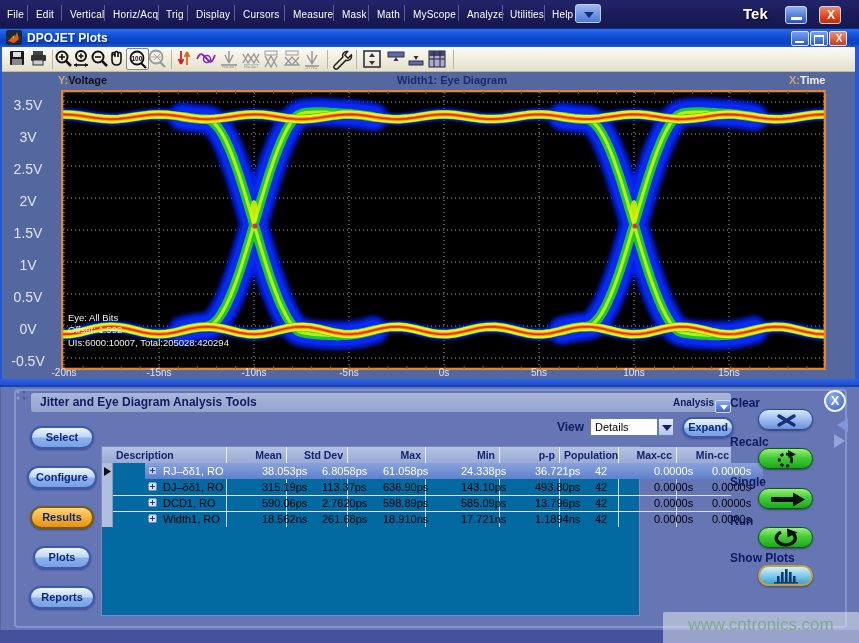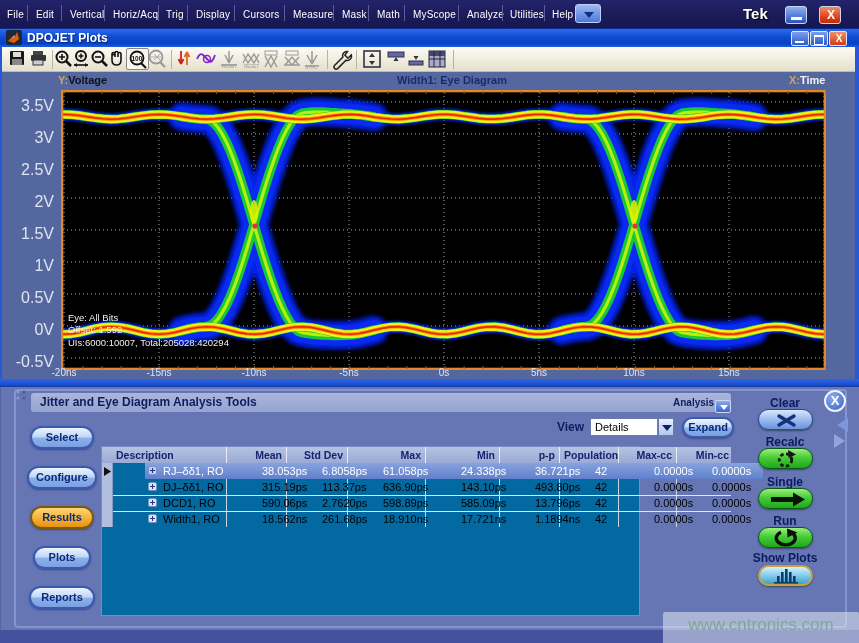--- a/index.html
+++ b/index.html
@@ -30,21 +30,21 @@
 
 #toolbar{left:2px;top:47px;width:853px;height:25px;background:linear-gradient(180deg,#fdfcf5,#ece8d8 70%,#e4e0cc);border-bottom:1px solid #c0bca8;}
 #plotwinborder{left:0;top:47px;width:2px;height:340px;background:#2458d8;}
 #plotwinborderR{left:855px;top:47px;width:4px;height:340px;background:#2458d8;}
 .tsep{position:absolute;top:3px;height:19px;width:1px;background:#b8b4a0;}
 .ticon{position:absolute;top:2px;}
 
 #plotsec{left:2px;top:72px;width:714px;height:315px;background:#55679f;}
 #plothdr{position:absolute;left:0;top:2px;width:853px;height:17px;font-size:11px;font-weight:bold;}
 #eyesvg{position:absolute;left:59px;top:18px;}
-.ylab{position:absolute;width:52px;text-align:right;color:#dfe4f0;font-size:16px;}
+.ylab{position:absolute;width:52px;text-align:center;color:#dfe4f0;font-size:14px;}
 .xlab{position:absolute;top:295px;width:60px;text-align:center;color:#dfe4f0;font-size:10px;}
 
 #winbot{left:0;top:379px;width:859px;height:8px;background:linear-gradient(180deg,#2e64e4,#1c4ed0 70%,#123c9c);}
 
 #panel{left:1px;top:387px;width:859px;height:243px;background:#6676b4;}
 #panelborder{position:absolute;left:13px;top:2px;width:833px;height:239px;border:2px solid #8494cc;border-radius:4px;}
 #ptitle{position:absolute;left:30px;top:6px;width:700px;height:19px;background:linear-gradient(180deg,#aab6da,#94a4d0);border-radius:3px;color:#101c60;font-weight:bold;font-size:12px;line-height:19px;padding-left:9px;}
 #options{position:absolute;left:672px;top:10px;color:#101c60;font-weight:bold;font-size:10px;}
 #optbtn{position:absolute;left:714px;top:13px;width:16px;height:13px;background:linear-gradient(180deg,#88aaf0,#3c66cc);border:1px solid #ccd8f4;border-radius:2px;}
 #optbtn:after{content:"";position:absolute;left:4px;top:4px;border:4px solid transparent;border-top:5px solid #fff;}
@@ -61,21 +61,21 @@
 .hc{position:absolute;top:0;height:16px;color:#15246e;font-weight:bold;font-size:10.5px;line-height:16px;border-left:1px solid #e8eef8;padding-left:4px;white-space:nowrap;overflow:visible;}
 .gut{position:absolute;left:0;top:16px;width:11px;height:64px;background:#b2bede;border-right:1px solid #8a9ac8;}
 .row{position:absolute;left:11px;width:618px;height:16px;font-size:11px;font-weight:normal;line-height:16px;color:#000;margin-left:32px;}
 .rowsel{background:linear-gradient(180deg,#87a2dc,#6080cc);color:#fff;}
 .cell{position:absolute;top:0;height:16px;padding-left:4px;}
 .plus{position:absolute;left:3px;top:3px;width:9px;height:9px;border:1px solid #7a90c0;background:#dce8fa;border-radius:2px;}
 .plus:before{content:"";position:absolute;left:1px;top:3px;width:5px;height:1px;background:#23367a;}
 .plus:after{content:"";position:absolute;left:3px;top:1px;width:1px;height:5px;background:#23367a;}
 .rowline{position:absolute;left:11px;width:618px;height:1px;background:#dde4f2;}
 
-.rlab{position:absolute;width:110px;text-align:center;color:#0c1a5e;font-weight:bold;font-size:12px;}
+.rlab{position:absolute;width:110px;color:#0c1a5e;font-weight:bold;font-size:12px;}
 .gbtn{position:absolute;left:757px;width:55px;height:21px;border-radius:11px;background:linear-gradient(180deg,#9cf07c 0%,#48cc38 45%,#1ca81c 100%);border:1px solid #0a5a14;box-shadow:0 1px 2px rgba(0,30,10,.5);}
 #bclear{background:linear-gradient(180deg,#d8e8fc 0%,#9cbcf0 50%,#6a92dc 100%);border:1px solid #2a4a9a;}
 #bshow{background:linear-gradient(180deg,#d2f2fa 0%,#84ccec 50%,#3ea0cc 100%);border:2px solid #c8a040;}
 #xclose{position:absolute;left:823px;top:3px;width:22px;height:22px;border-radius:50%;background:radial-gradient(circle at 35% 30%,#8cacf0,#3a62c8);border:2px solid #f0f4fc;color:#fff;font-weight:bold;font-size:13px;text-align:center;line-height:18px;}
 #tri1{position:absolute;left:829px;top:31px;width:0;height:0;border:7px solid transparent;border-right:11px solid #7e96dc;}
 #tri2{position:absolute;left:833px;top:47px;width:0;height:0;border:7px solid transparent;border-left:11px solid #94a4d8;}
 
 #appbot{left:0;top:630px;width:859px;height:13px;background:#44529e;}
 #wm{left:663px;top:612px;width:196px;height:36px;background:rgba(238,242,246,.5);border-radius:2px;color:#7fa994;font-size:17px;line-height:26px;text-align:center;}
 #grip{position:absolute;left:15px;top:3px;width:12px;height:10px;opacity:.8;}

